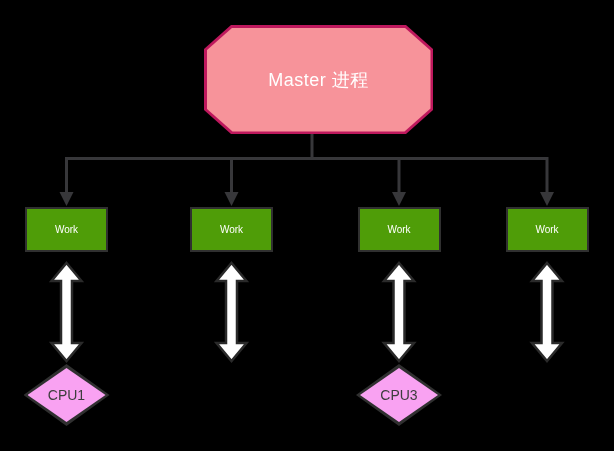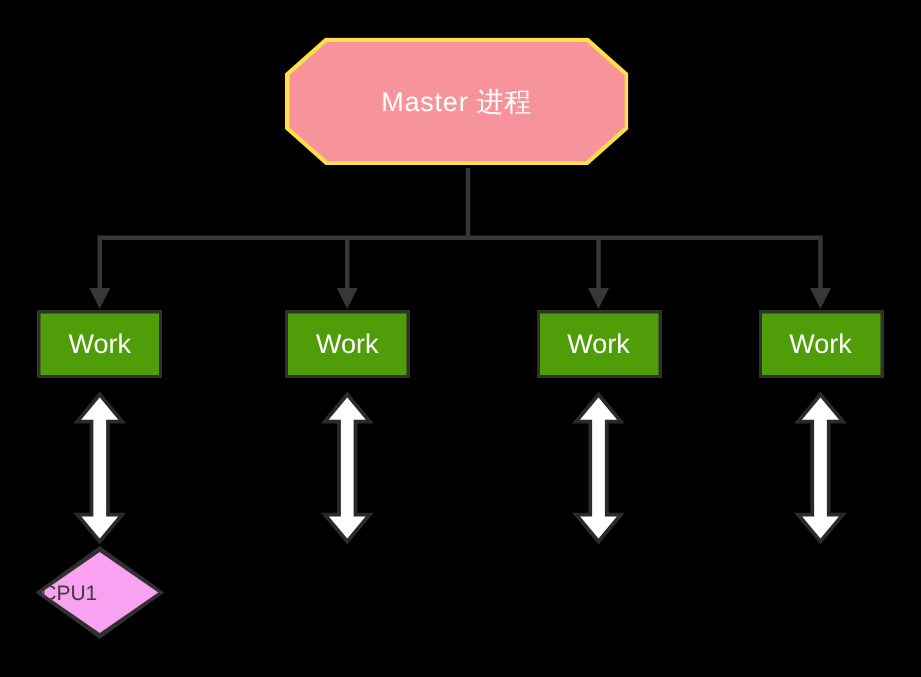--- a/index.html
+++ b/index.html
@@ -17,23 +17,23 @@
   }
   .wires {
     position: absolute;
     left: 0; top: 0;
     width: 614px; height: 451px;
     z-index: 1;
   }
   
   .master-outer {
     position: absolute;
-    left: 190px; top: 25px;
-    width: 229px; height: 85px;
-    background: #fde047;
+    left: 204px; top: 25px;
+    width: 229px; height: 109px;
+    background: #be185d;
     clip-path: polygon(27px 0, calc(100% - 27px) 0, 100% 24px, 100% calc(100% - 24px),
                        calc(100% - 27px) 100%, 27px 100%, 0 calc(100% - 24px), 0 24px);
     z-index: 2;
   }
   .master-inner {
     position: absolute;
     left: 2.5px; top: 2.5px; right: 2.5px; bottom: 2.5px;
     background: var(--master-fill, #f7939a);
     clip-path: polygon(26px 0, calc(100% - 26px) 0, 100% 23px, 100% calc(100% - 23px),
                        calc(100% - 26px) 100%, 26px 100%, 0 calc(100% - 23px), 0 23px);
@@ -55,40 +55,40 @@
     box-sizing: border-box;
     background: var(--work-fill, #4f9d08);
     border: 2px solid var(--node-border, #303030);
     display: flex;
     align-items: center;
     justify-content: center;
     z-index: 2;
   }
   .work-label {
     color: #ffffff;
-    font-size: 18px;
+    font-size: 10px;
     font-weight: 400;
   }
   
   .cpu-outer {
     position: absolute;
     top: 364px;
     width: 86px; height: 62px;
     background: var(--node-border, #303030);
     clip-path: polygon(50% 0, 100% 50%, 50% 100%, 0 50%);
     z-index: 2;
   }
   .cpu-inner {
     position: absolute;
     left: 4px; top: 4px; right: 4px; bottom: 4px;
     background: var(--cpu-fill, #f9a2f2);
     clip-path: polygon(50% 0, 100% 50%, 50% 100%, 0 50%);
     display: flex;
     align-items: center;
-    justify-content: flex-start;
+    justify-content: center;
   }
   .cpu-label {
     color: #3d3d3d;
     font-size: 14px;
     font-weight: 400;
   }
   .w1 { left: 25px; }   .d1 { left: 23.5px; }
   .w2 { left: 190px; }  .d2 { left: 188.5px; }
   .w3 { left: 357.5px; }.d3 { left: 356px; }
   .w4 { left: 505.5px; }.d4 { left: 504px; }
@@ -131,14 +131,19 @@
   </div>
   <div class="work-node w4">
     <span class="work-label">Work</span>
   </div>
 
   <div class="cpu-outer d1">
     <div class="cpu-inner">
       <span class="cpu-label">CPU1</span>
     </div>
   </div>
+  <div class="cpu-outer d3">
+    <div class="cpu-inner">
+      <span class="cpu-label">CPU3</span>
+    </div>
+  </div>
 
 </div>
 
 </body></html>

